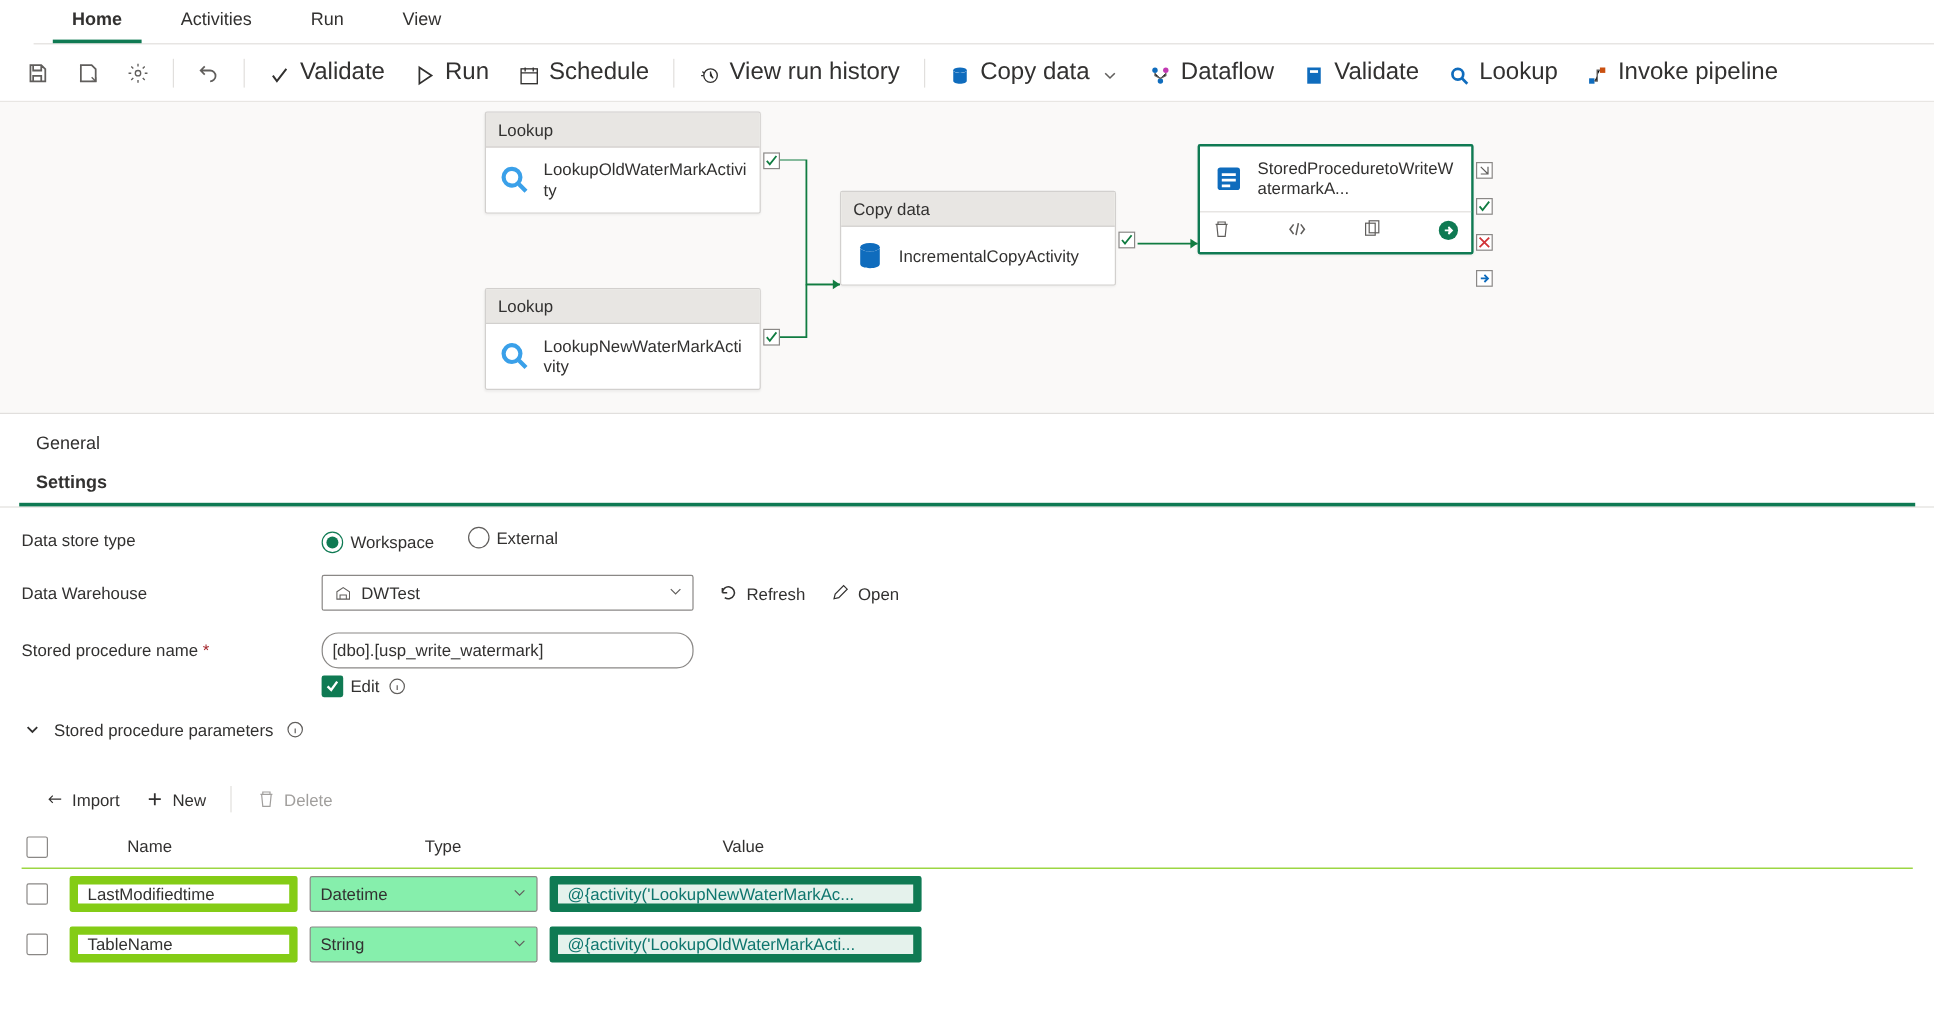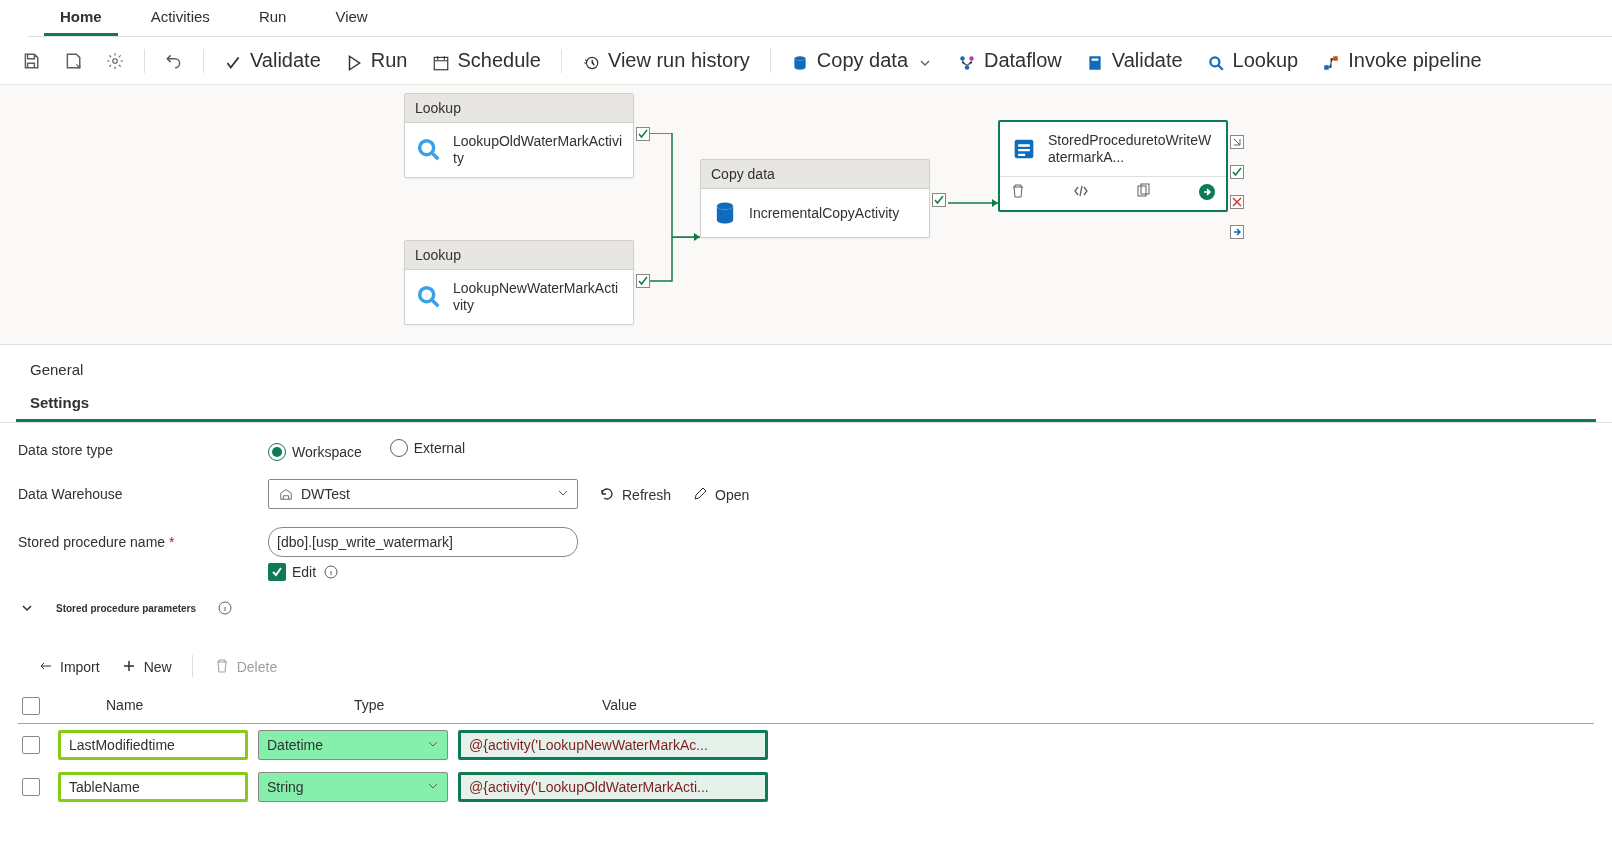--- a/index.html
+++ b/index.html
@@ -35,30 +35,30 @@
   .radio { display: inline-flex; align-items: center; gap: 6px; margin-right: 24px; cursor: pointer; }
   .radio-circle { width: 18px; height: 18px; border: 1px solid #605e5c; border-radius: 50%; display: flex; align-items: center; justify-content: center; }
   .radio.checked .radio-circle { border-color: #0f7a53; }
   .radio.checked .radio-circle::after { content:""; width:10px; height:10px; background:#0f7a53; border-radius:50%; }
   .select-box { position: relative; width: 310px; height: 30px; border: 1px solid #8a8886; border-radius: 2px; display: flex; align-items: center; padding: 0 28px 0 8px; gap: 6px; cursor: pointer; background:#fff; }
   .select-box .chev { position: absolute; right: 8px; }
   .input-box { width: 310px; height: 30px; border: 1px solid #8a8886; border-radius: 14px; padding: 0 8px; display:flex; align-items:center; background:#fff; }
   .link-btn { display: flex; align-items: flex-end; gap: 6px; cursor: pointer; color: #323130; }
   .checkbox { width: 18px; height: 18px; background: #0f7a53; display: flex; align-items: center; justify-content: center; border-radius:2px;}
 
-  .section-title { display: flex; align-items: center; gap: 20px; font-size: 10px; margin: 10px 0 14px; cursor: pointer; font-weight: bold; }
+  .section-title { display: flex; align-items: center; gap: 9px; font-size: 14px; margin: 10px 0 14px; cursor: pointer; }
   .param-toolbar { display: flex; align-items: center; gap: 8px; padding: 6px 16px; }
   .param-toolbar .pbtn { display: flex; align-items: flex-end; gap: 6px; padding: 4px 6px; cursor: pointer; }
   .param-toolbar .sep { width:1px; height:22px; background:#e1dfdd; margin:0 6px; }
 
   .table { margin: 4px 18px; }
   .thead { display: grid; grid-template-columns: 40px 200px 200px 1fr; padding: 8px 0; font-weight:400; border-bottom: 1px solid #84cc16; gap: 48px;}
   .trow { display: grid; grid-template-columns: 40px 200px 200px 1fr; align-items:center; padding: 6px 0;}
-  .cell-input { height: 30px; border: 3px solid #84cc16; border-radius:2px; padding: 0 8px; display:flex; align-items:center; background:#fff; }
-  .cell-input.val { background:#e5f2ec; border-color:#0f7a53; color:#7f1d1d; max-width:310px; }
+  .cell-input { height: 30px; border: 7px solid #84cc16; border-radius:2px; padding: 0 8px; display:flex; align-items:center; background:#fff; }
+  .cell-input.val { background:#e5f2ec; border-color:#0f7a53; color:#0f766e; max-width:310px; }
   .cell-select { height:30px; border:1px solid #8a8886; border-radius:2px; padding:0 28px 0 8px; display:flex; align-items:center; position:relative; background:#86efac; }
   .cell-select .chev { position:absolute; right:8px; }
   .cbx { width:18px;height:18px;border:1px solid #8a8886;border-radius:2px; cursor:pointer;}
 </style>
 </head>
 <body>
 
 <div class="tabs-top">
   <div class="tab active">Home</div>
   <div class="tab">Activities</div>

